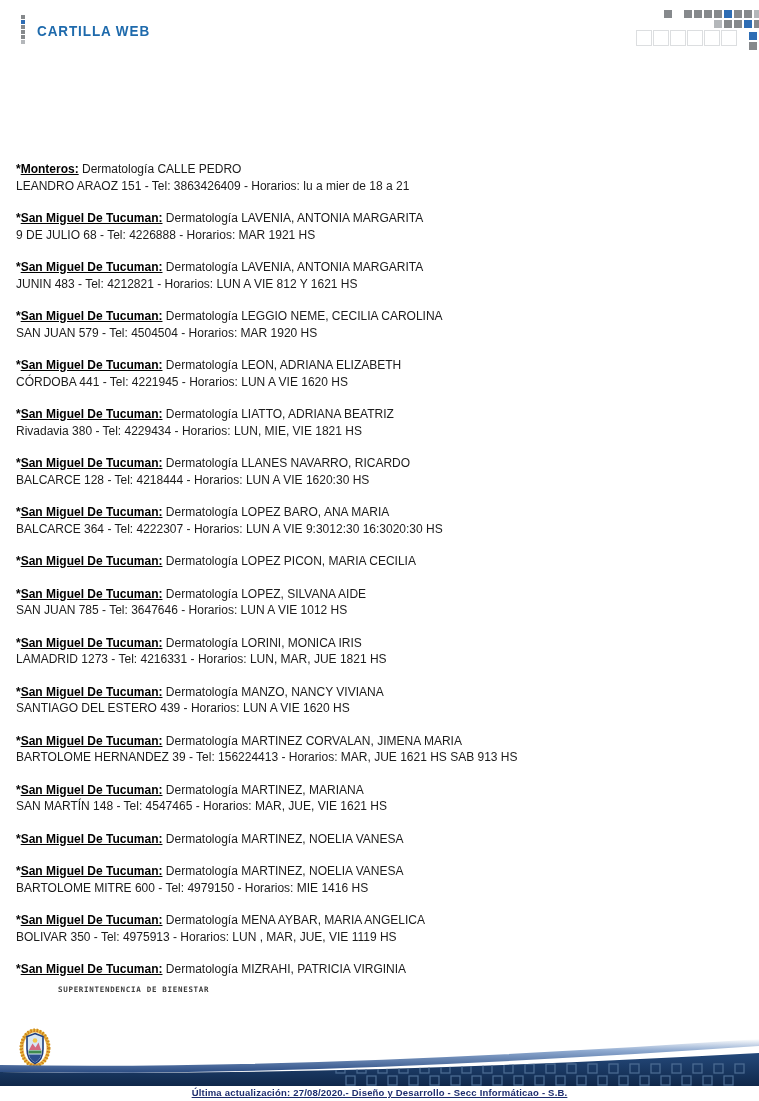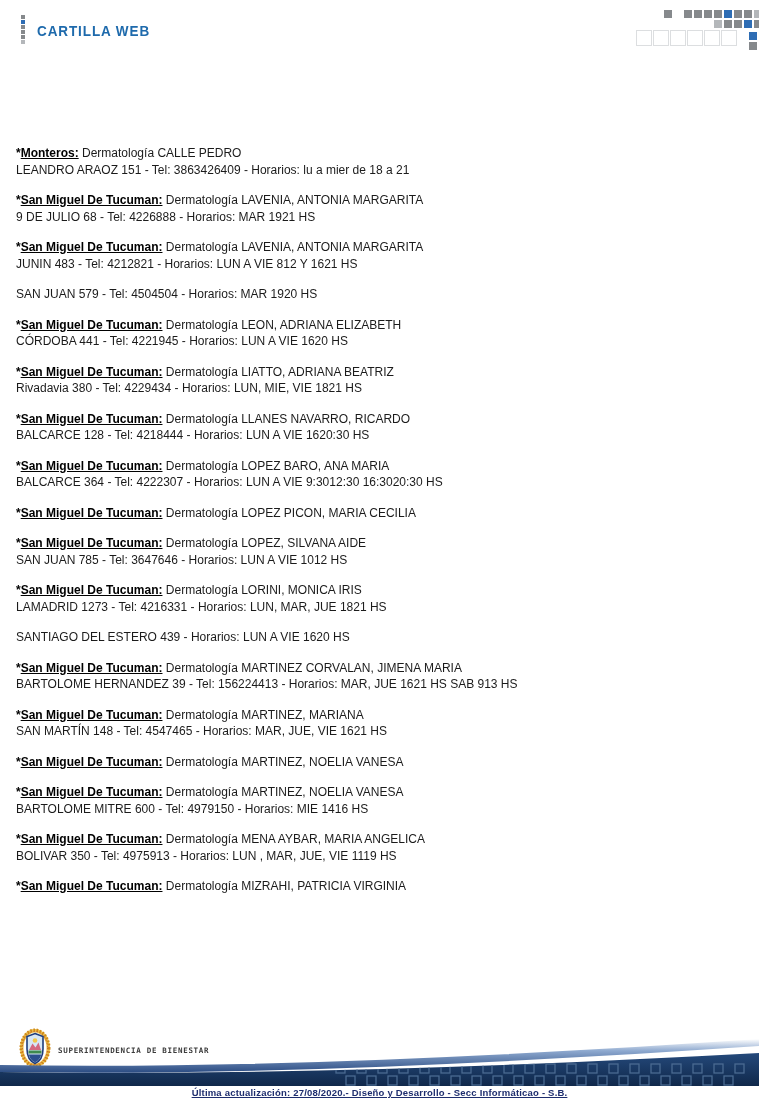--- a/index.html
+++ b/index.html
@@ -18,28 +18,28 @@
   }
 
   
   .mcell{position:absolute;}
 
   
   .content{
     left:16px;top:145px;width:710px;
     font-size:12px;line-height:16.5px;color:#1b1b1b;
   }
-  .entry{margin:0 0 14px 0;}
+  .entry{margin:16px 0 14px 0;}
   .entry .bullet{font-weight:bold;color:#000;}
   .entry .loc{font-weight:bold;color:#000;text-decoration:underline;}
   .entry .details{white-space:nowrap;}
 
   
   .org-name{
-    left:58px;top:1046px;
+    left:58px;top:985px;
     font-family:"DejaVu Sans Mono", monospace;
     font-size:7.5px;font-weight:bold;letter-spacing:.7px;white-space:nowrap;
   }
   .update-note{
     left:0;top:1087px;width:759px;text-align:center;
     font-size:9.5px;font-weight:bold;letter-spacing:.2px;
     text-decoration:underline;white-space:nowrap;
   }
 </style>
 </head>
@@ -86,20 +86,21 @@
     </div>
     <div class="entry">
       <div><span class="bullet">*</span><span class="loc">San Miguel De Tucuman:</span> <span>Dermatología LAVENIA, ANTONIA MARGARITA</span></div>
       <div class="details">9 DE JULIO 68 - Tel: 4226888 - Horarios: MAR 1921 HS</div>
     </div>
     <div class="entry">
       <div><span class="bullet">*</span><span class="loc">San Miguel De Tucuman:</span> <span>Dermatología LAVENIA, ANTONIA MARGARITA</span></div>
       <div class="details">JUNIN 483 - Tel: 4212821 - Horarios: LUN A VIE 812 Y 1621 HS</div>
     </div>
     <div class="entry">
+      <div><span class="bullet">*</span><span class="loc">San Miguel De Tucuman:</span> <span>Dermatología LEGGIO NEME, CECILIA CAROLINA</span></div>
       <div class="details">SAN JUAN 579 - Tel: 4504504 - Horarios: MAR 1920 HS</div>
     </div>
     <div class="entry">
       <div><span class="bullet">*</span><span class="loc">San Miguel De Tucuman:</span> <span>Dermatología LEON, ADRIANA ELIZABETH</span></div>
       <div class="details">CÓRDOBA 441 - Tel: 4221945 - Horarios: LUN A VIE 1620 HS</div>
     </div>
     <div class="entry">
       <div><span class="bullet">*</span><span class="loc">San Miguel De Tucuman:</span> <span>Dermatología LIATTO, ADRIANA BEATRIZ</span></div>
       <div class="details">Rivadavia 380 - Tel: 4229434 - Horarios: LUN, MIE, VIE 1821 HS</div>
     </div>
@@ -116,20 +117,21 @@
     </div>
     <div class="entry">
       <div><span class="bullet">*</span><span class="loc">San Miguel De Tucuman:</span> <span>Dermatología LOPEZ, SILVANA AIDE</span></div>
       <div class="details">SAN JUAN 785 - Tel: 3647646 - Horarios: LUN A VIE 1012 HS</div>
     </div>
     <div class="entry">
       <div><span class="bullet">*</span><span class="loc">San Miguel De Tucuman:</span> <span>Dermatología LORINI, MONICA IRIS</span></div>
       <div class="details">LAMADRID 1273 - Tel: 4216331 - Horarios: LUN, MAR, JUE 1821 HS</div>
     </div>
     <div class="entry">
+      <div><span class="bullet">*</span><span class="loc">San Miguel De Tucuman:</span> <span>Dermatología MANZO, NANCY VIVIANA</span></div>
       <div class="details">SANTIAGO DEL ESTERO 439 - Horarios: LUN A VIE 1620 HS</div>
     </div>
     <div class="entry">
       <div><span class="bullet">*</span><span class="loc">San Miguel De Tucuman:</span> <span>Dermatología MARTINEZ CORVALAN, JIMENA MARIA</span></div>
       <div class="details">BARTOLOME HERNANDEZ 39 - Tel: 156224413 - Horarios: MAR, JUE 1621 HS SAB 913 HS</div>
     </div>
     <div class="entry">
       <div><span class="bullet">*</span><span class="loc">San Miguel De Tucuman:</span> <span>Dermatología MARTINEZ, MARIANA</span></div>
       <div class="details">SAN MARTÍN 148 - Tel: 4547465 - Horarios: MAR, JUE, VIE 1621 HS</div>
     </div>

